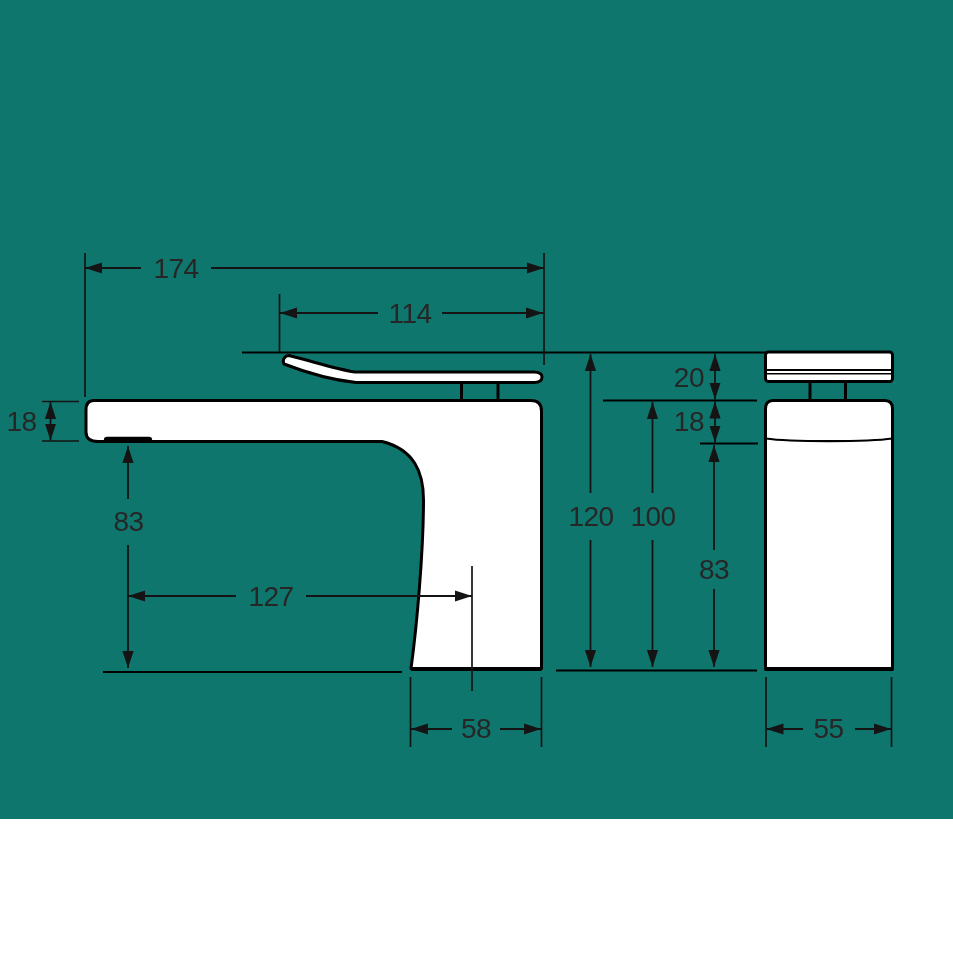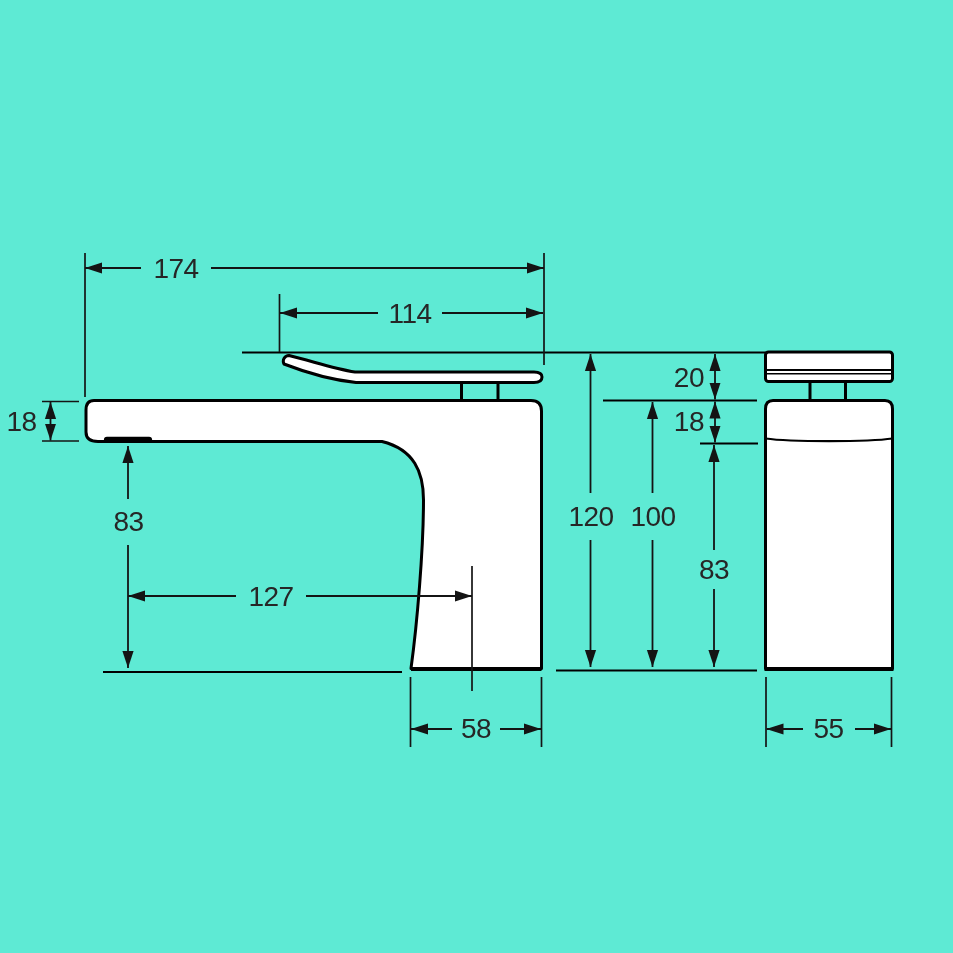--- a/index.html
+++ b/index.html
@@ -1,16 +1,16 @@
 <!DOCTYPE html>
 <html><head>
 <meta charset="utf-8">
 <style>
   html,body{margin:0;padding:0;background:#ffffff;}
-  .canvas{position:relative;width:953px;height:953px;background:#5eead4;overflow:hidden;
+  .canvas{position:relative;width:953px;height:819px;background:#0f766e;overflow:hidden;
           font-family:"Liberation Sans", sans-serif;}
   svg{position:absolute;left:0;top:0;}
   .outline{fill:#ffffff;stroke:#000000;stroke-width:3;stroke-linejoin:round;}
   .thin{fill:none;stroke:#000000;stroke-width:2.2;}
   .hair{fill:none;stroke:#000000;stroke-width:1.6;}
   .dimline{fill:none;stroke:#141414;stroke-width:1.8;}
   .extline{fill:none;stroke:#141414;stroke-width:1.7;}
   .dimtext{fill:#262626;font-size:28px;letter-spacing:-0.5px;
            font-family:"Liberation Sans", sans-serif;}
   .mid{text-anchor:middle;}

